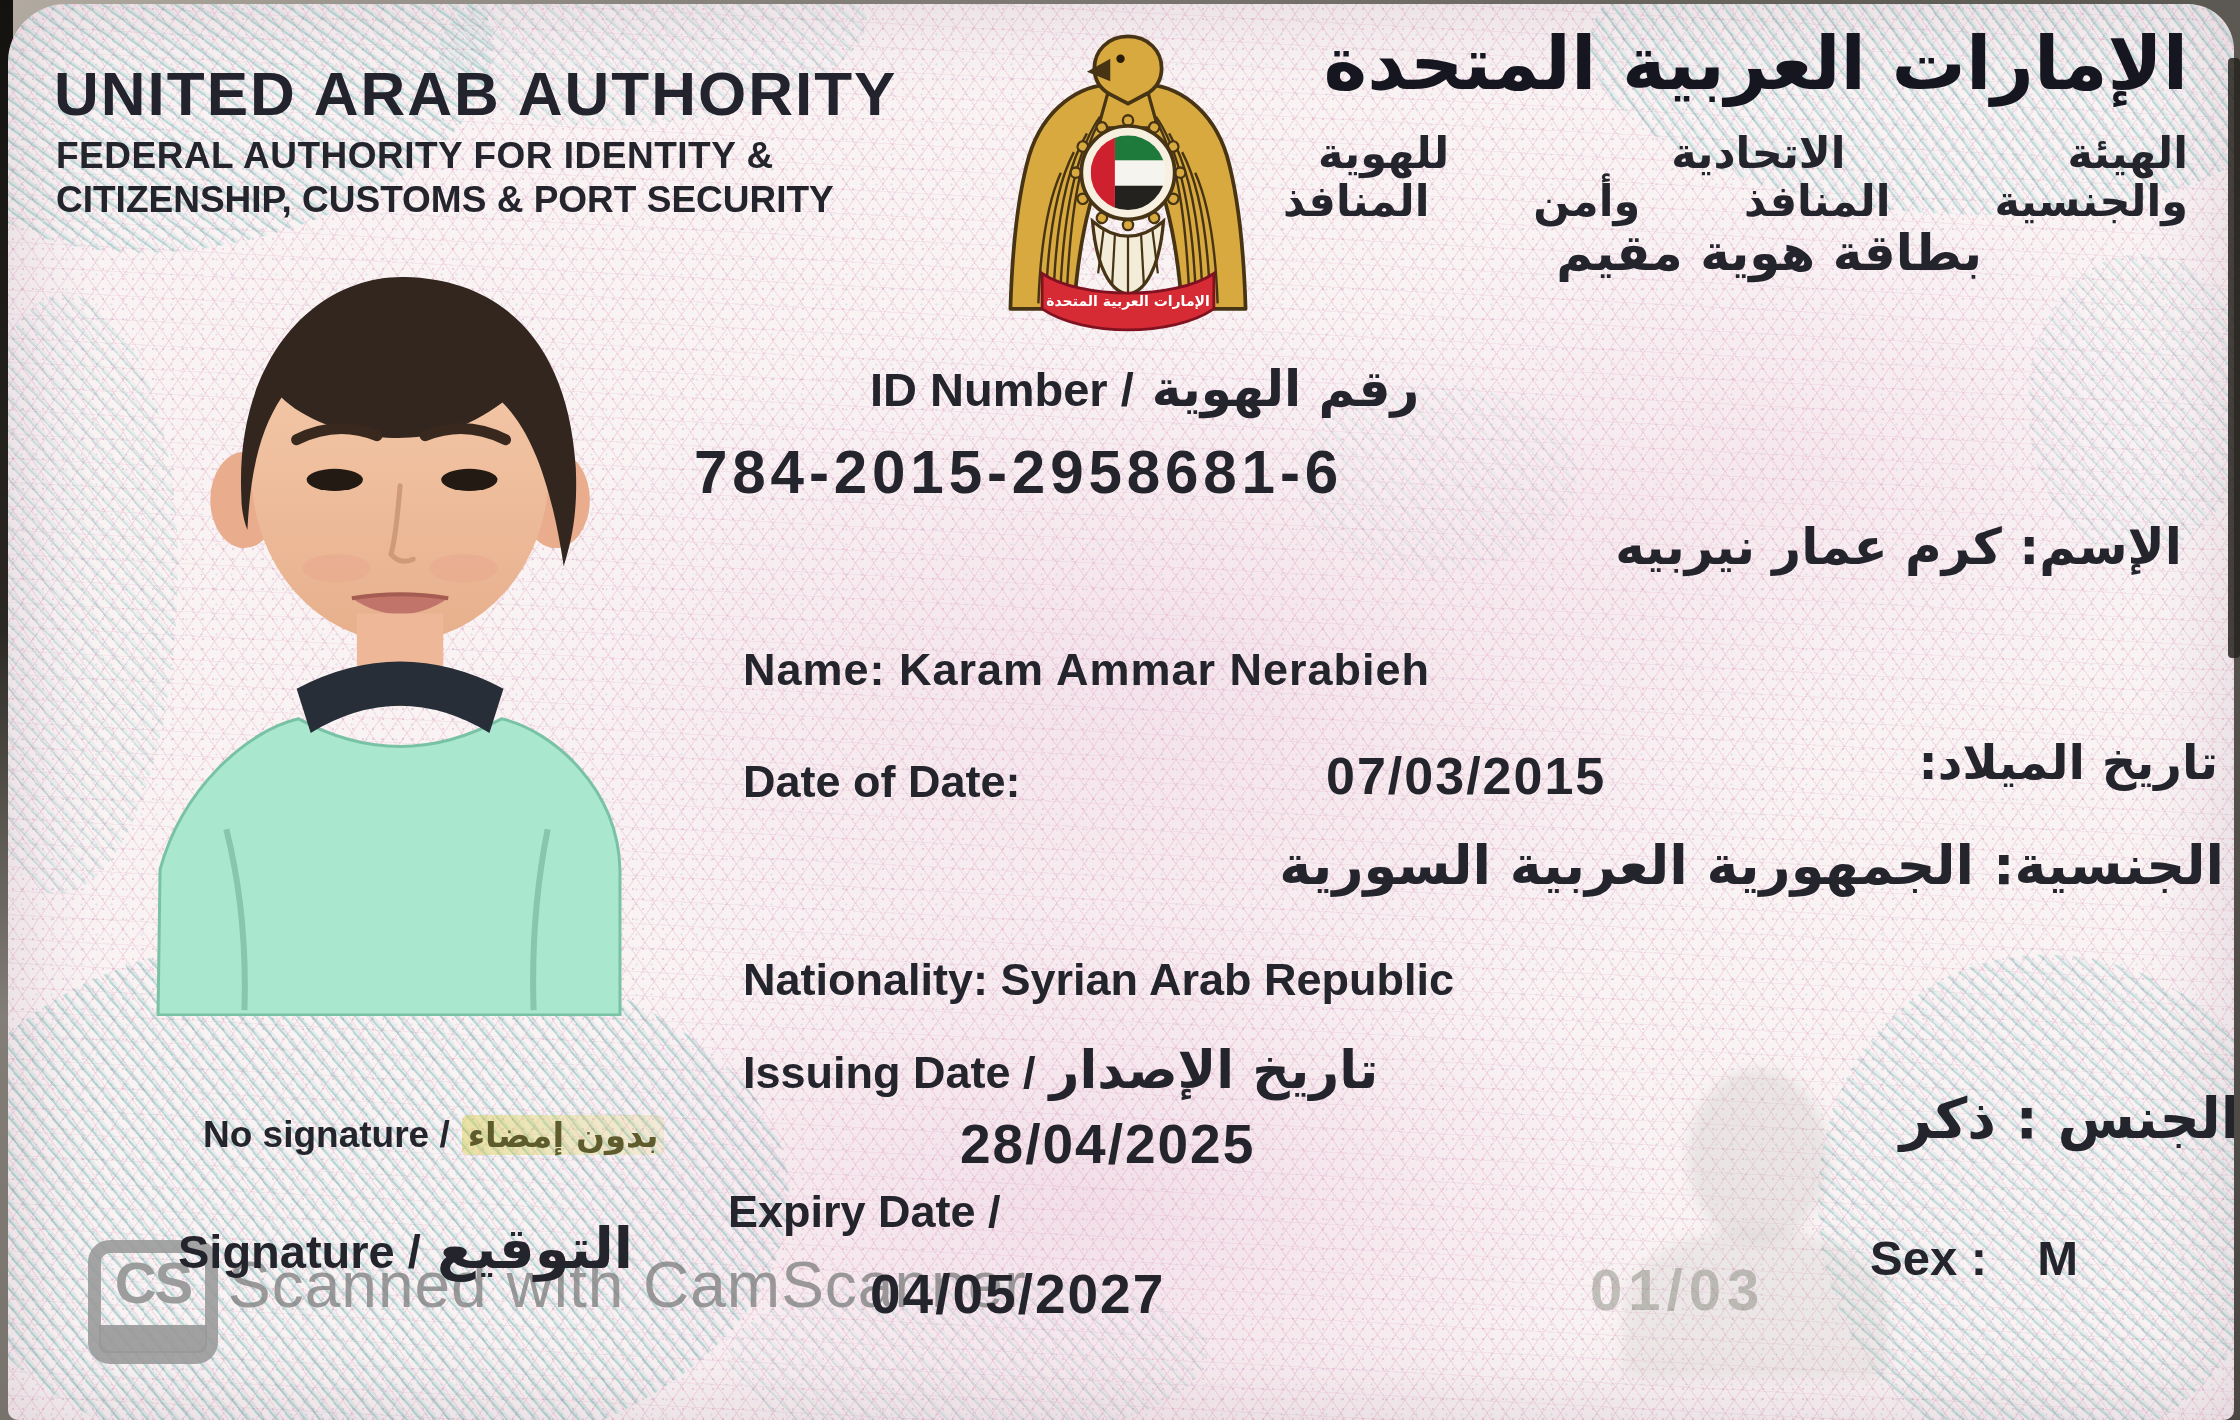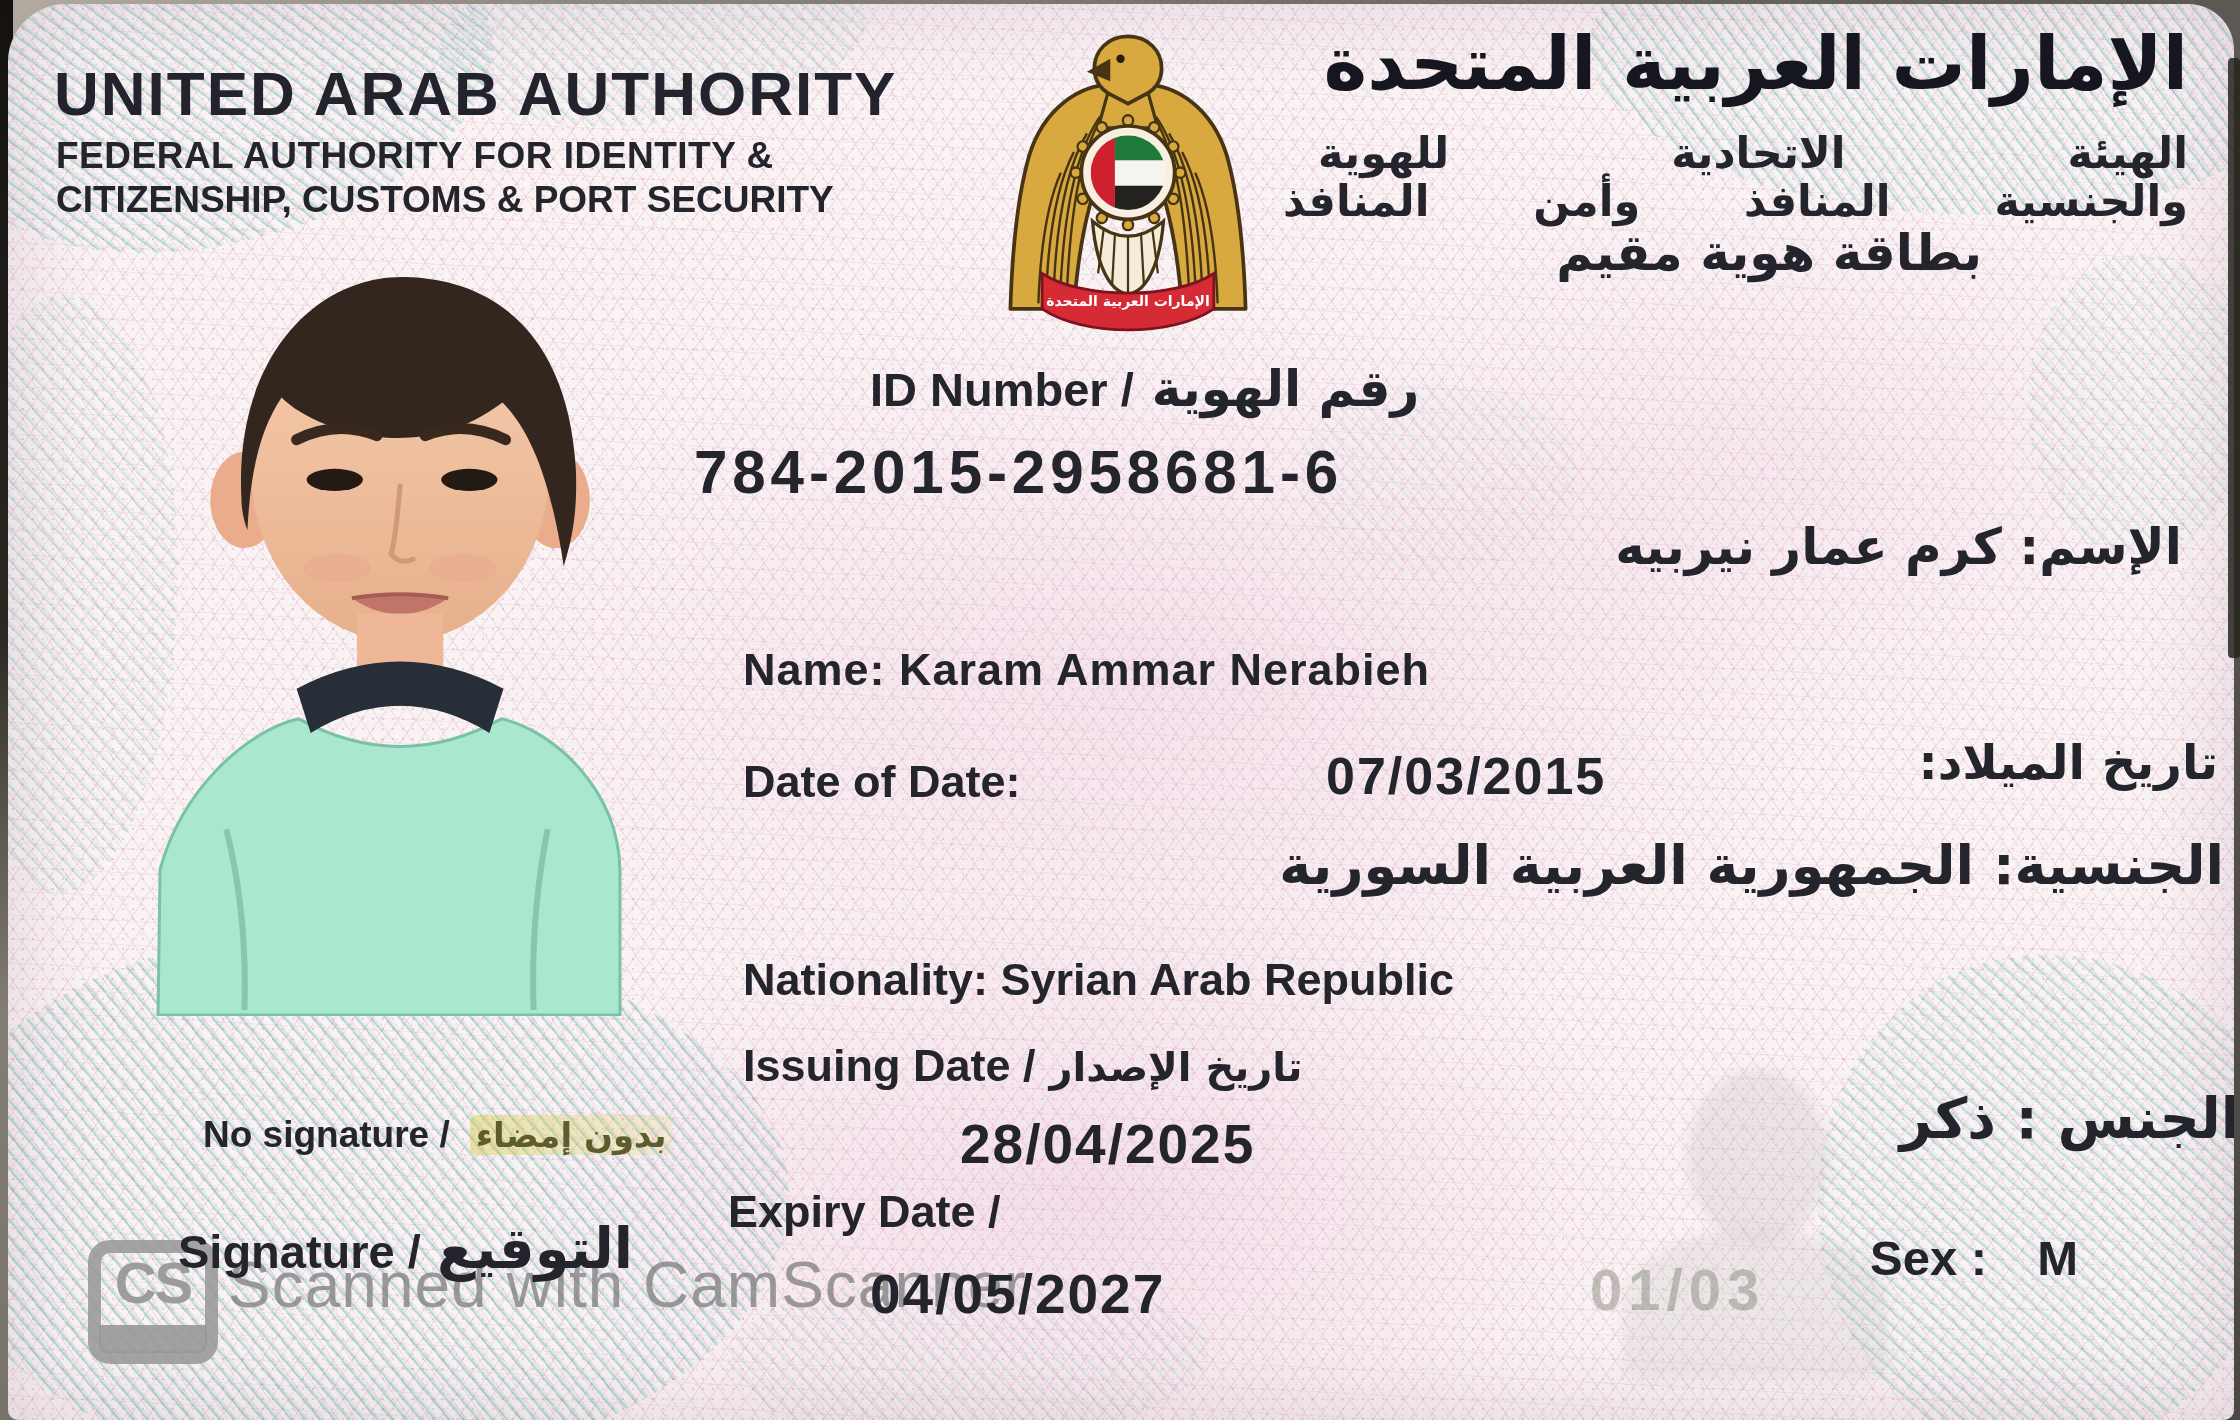--- a/index.html
+++ b/index.html
@@ -61,23 +61,23 @@
   .idnum-val{left:686px;top:432px;font-size:62px;letter-spacing:5px;transform:scaleX(.97);transform-origin:left;}
   .name-ar{right:52px;top:514px;font-size:50px;}
   .name-en{left:735px;top:640px;font-size:45px;letter-spacing:1px;}
   .dob-label{left:735px;top:752px;font-size:45px;}
   .dob-val{left:1318px;top:742px;font-size:52px;letter-spacing:2px;}
   .dob-ar{right:16px;top:730px;font-size:48px;}
   .nat-ar{right:10px;top:830px;font-size:54px;}
   .nat-en{left:735px;top:950px;font-size:45px;}
   .issue-row{left:735px;top:1036px;gap:14px;}
   .lab-en{font-size:45px;}
-  .lab-ar{font-size:40px;}
+  .lab-ar{font-size:52px;}
   .issue-val{left:952px;top:1108px;font-size:55px;letter-spacing:2px;}
-  .nosig-row{left:195px;top:1110px;gap:20px;}
+  .nosig-row{left:195px;top:1110px;gap:12px;}
   .nosig-en{font-size:37px;}
   .nosig-ar{font-size:34px;color:#5e5c2d;background:linear-gradient(90deg,rgba(214,204,70,.45),rgba(214,204,70,.15));border-radius:6px;padding:0 6px;}
   .sig-row{left:170px;top:1212px;gap:16px;}
   .sig-en{font-size:47px;}
   .sig-ar{font-size:56px;}
   .expiry-row{left:720px;top:1182px;gap:14px;}
   .expiry-val{left:862px;top:1258px;font-size:55px;letter-spacing:2px;}
   .sex-ar{right:-6px;top:1082px;font-size:56px;}
   .sex-row{left:1862px;top:1226px;gap:50px;font-size:49px;}
 

